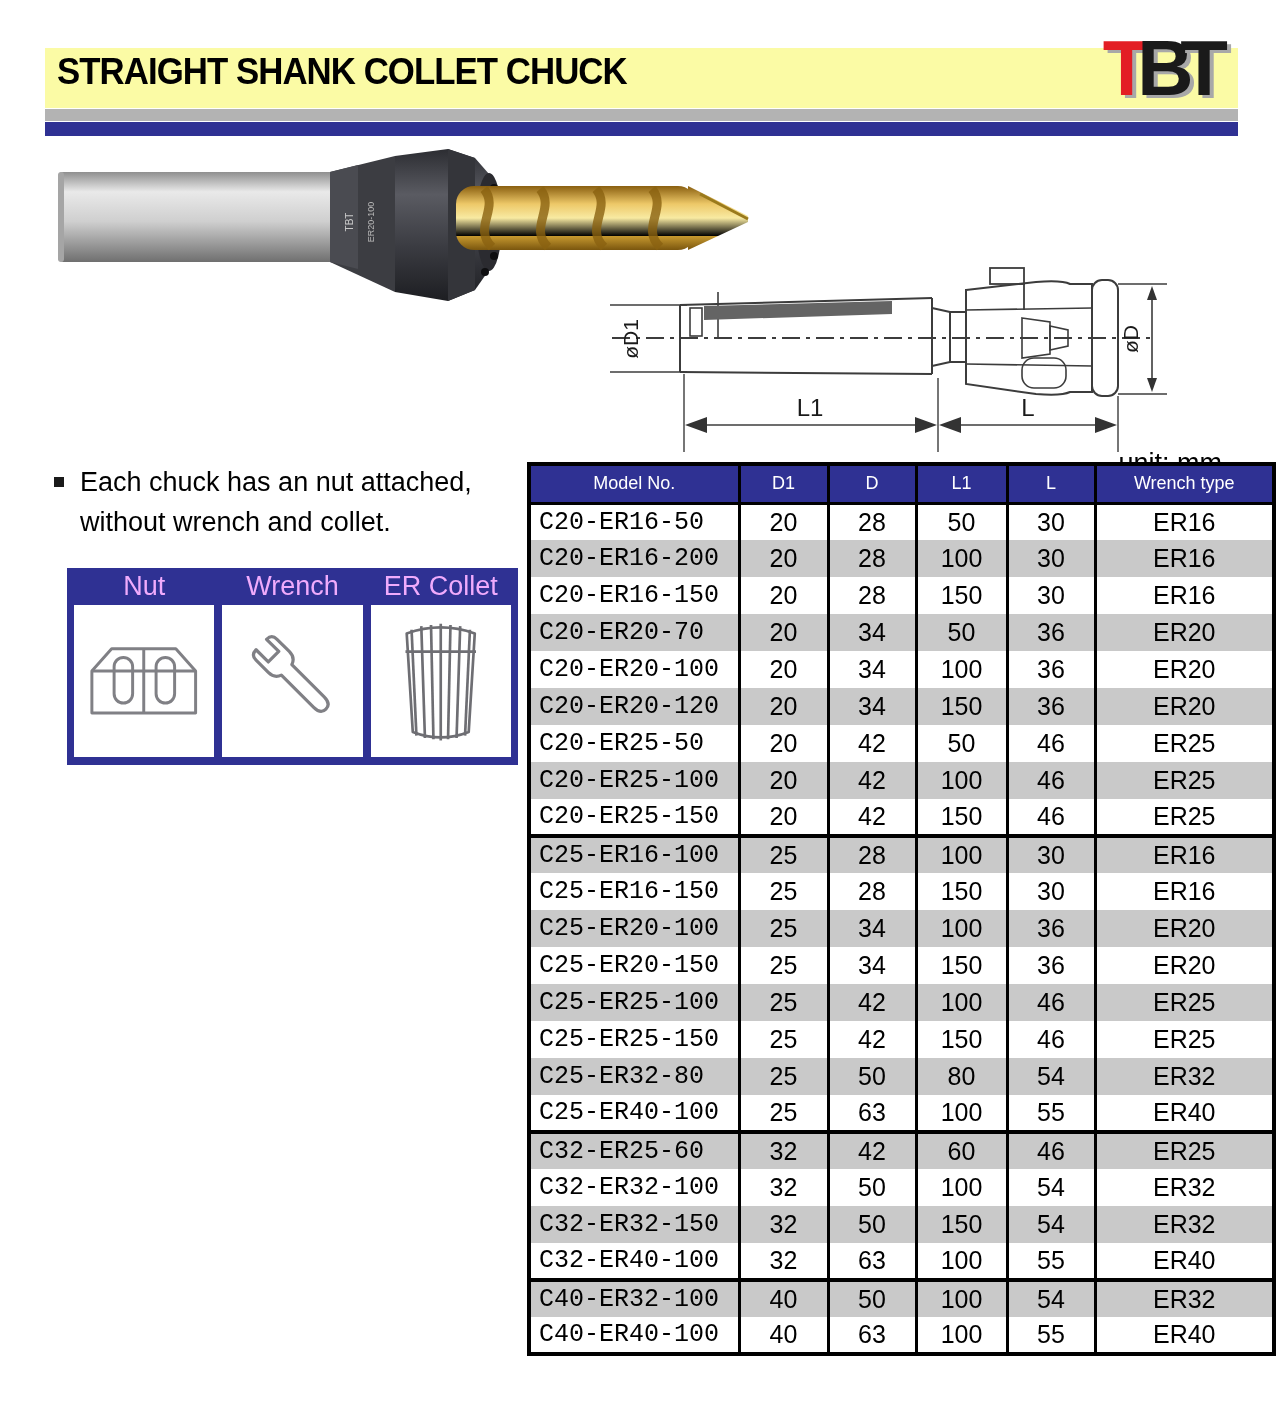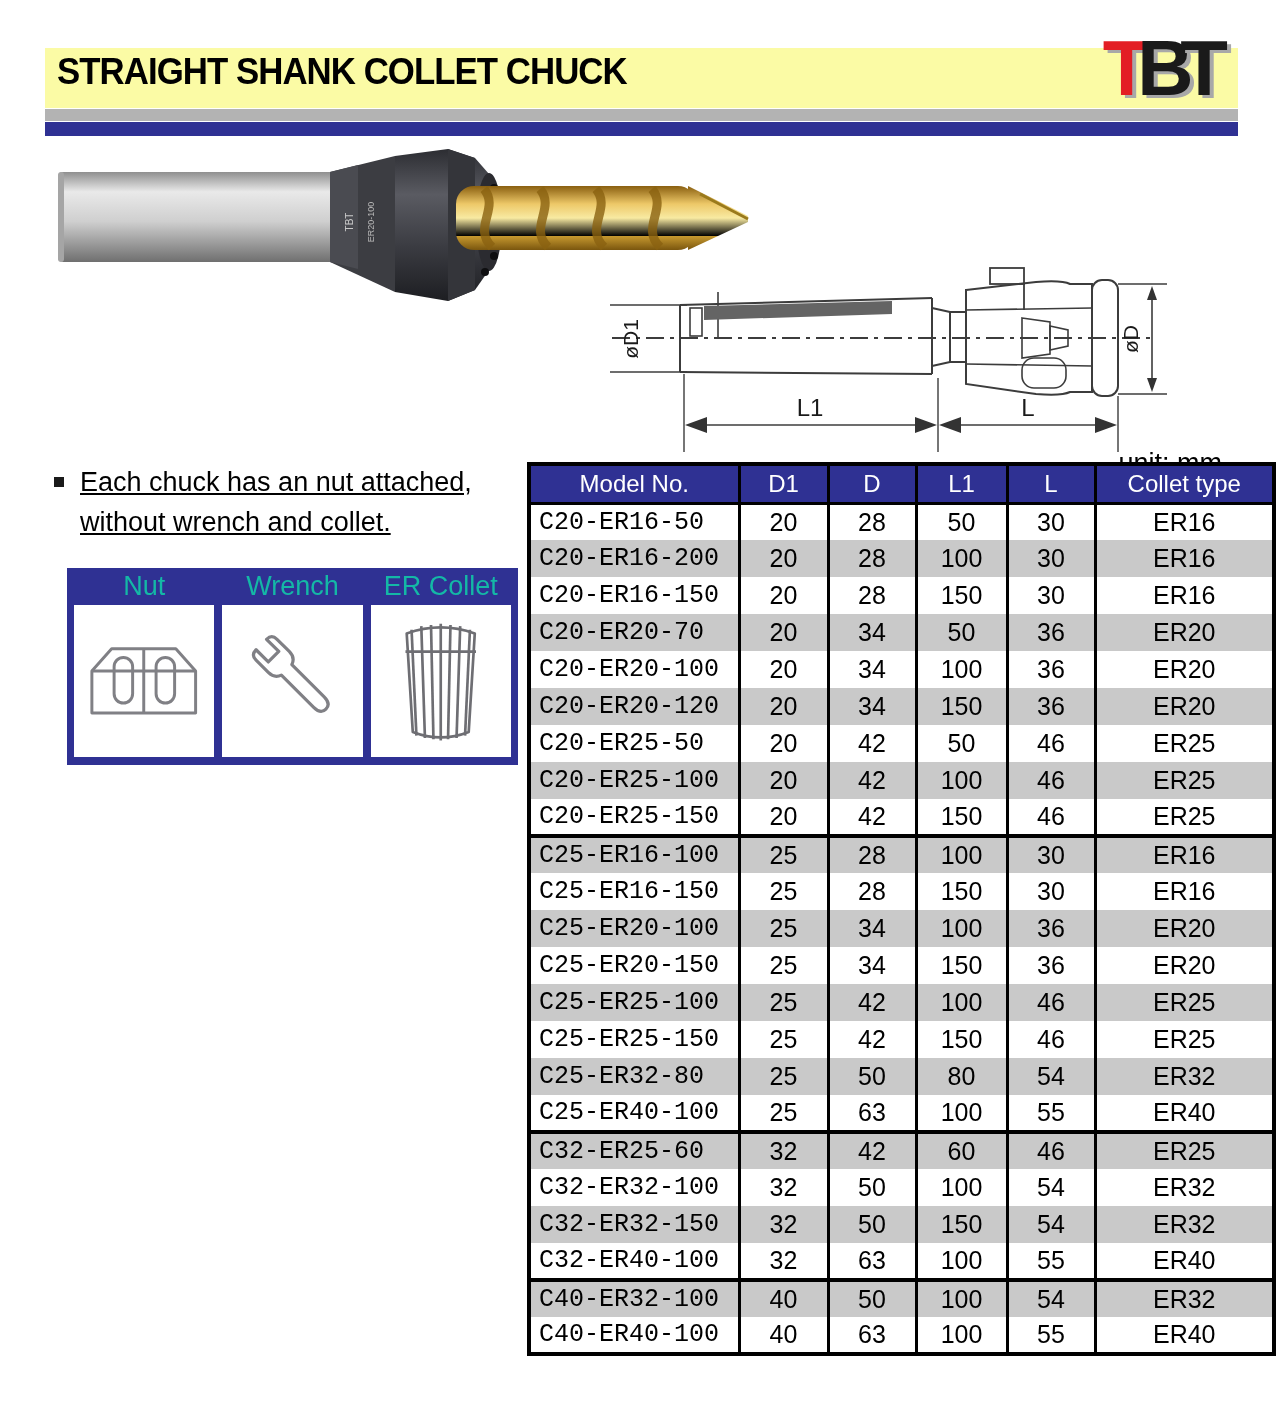--- a/index.html
+++ b/index.html
@@ -17,34 +17,34 @@
   .banner{height:60px;background:var(--yellow);display:flex;align-items:center;justify-content:space-between;padding:0 10px 12px 12px;}
   .title{font-size:37px;font-weight:bold;letter-spacing:-1px;transform:scaleX(.94);transform-origin:left center;white-space:nowrap;}
   .logo{font-size:78px;font-weight:bold;line-height:52px;white-space:nowrap;transform:translateY(-4px);}
   .logo span{display:inline-block;text-shadow:4px 3px 0 #A8A8A8;}
   .logo .l-red{color:var(--logo-red);}
   .logo .l-blk{color:var(--logo-black);}
   .logo span+span{margin-left:-0.17em;}
   .strip-gray{height:12px;background:var(--strip-gray);margin-top:1px;}
   .strip-navy{height:14px;background:var(--navy);margin-top:1px;}
   
-  .note{position:absolute;left:50px;top:462px;width:470px;display:flex;font-size:27px;line-height:40px;text-decoration:underline;}
+  .note{position:absolute;left:50px;top:462px;width:470px;display:flex;font-size:27px;line-height:40px;}
   .bullet{width:10px;height:10px;background:#1a1a1a;margin:15px 16px 0 4px;flex:0 0 auto;}
   
   .acc-box{position:absolute;left:67px;top:568px;width:451px;height:197px;background:var(--navy);
     display:grid;grid-template-columns:1fr 1fr 1fr;grid-template-rows:37px 1fr;column-gap:8px;padding:0 7px 8px 7px;}
-  .acc-label{color:#14b8a6;font-size:27px;display:flex;align-items:center;justify-content:center;}
+  .acc-label{color:#f0abfc;font-size:27px;display:flex;align-items:center;justify-content:center;}
   .acc-cell{background:#fff;display:flex;align-items:center;justify-content:center;}
   .acc-cell svg{width:88%;height:88%;}
   
   .diagram{position:absolute;left:592px;top:260px;}
   .unit-note{position:absolute;left:1032px;top:428px;width:190px;text-align:right;font-size:27px;margin-top:20px;}
   
   table.spec{position:absolute;left:527px;top:462px;width:745px;border-collapse:collapse;border:4px solid #000;table-layout:fixed;}
-  table.spec th{background:var(--navy);color:#fff;font-weight:normal;font-size:24px;height:39px;border-left:3px solid #000;border-bottom:3px solid #000;}
+  table.spec th{background:var(--navy);color:#fff;font-weight:normal;font-size:18px;height:39px;border-left:3px solid #000;border-bottom:3px solid #000;}
   table.spec td{font-size:25px;height:37px;text-align:center;border-left:3px solid #000;padding:0;}
   table.spec th:first-child, table.spec td:first-child{border-left:none;}
   table.spec td.model{text-align:left;padding-left:8px;font-family:Liberation Mono, monospace;}
   table.spec tbody tr:nth-child(even) td{background:var(--row-gray);}
   table.spec tbody tr.group-start td{border-top:4px solid #000;}
   
   svg text{font-family:"Liberation Sans", sans-serif;}
 </style>
 </head>
 <body>
@@ -227,21 +227,21 @@
       <col style="width:88px">
       <col style="width:179px">
   </colgroup>
   <thead>
     <tr>
       <th>Model No.</th>
       <th>D1</th>
       <th>D</th>
       <th>L1</th>
       <th>L</th>
-      <th>Collet type</th>
+      <th>Wrench type</th>
     </tr>
   </thead>
   <tbody>
       <tr>
         <td class="model">C20-ER16-50</td>
         <td>20</td>
         <td>28</td>
         <td>50</td>
         <td>30</td>
         <td>ER16</td>

